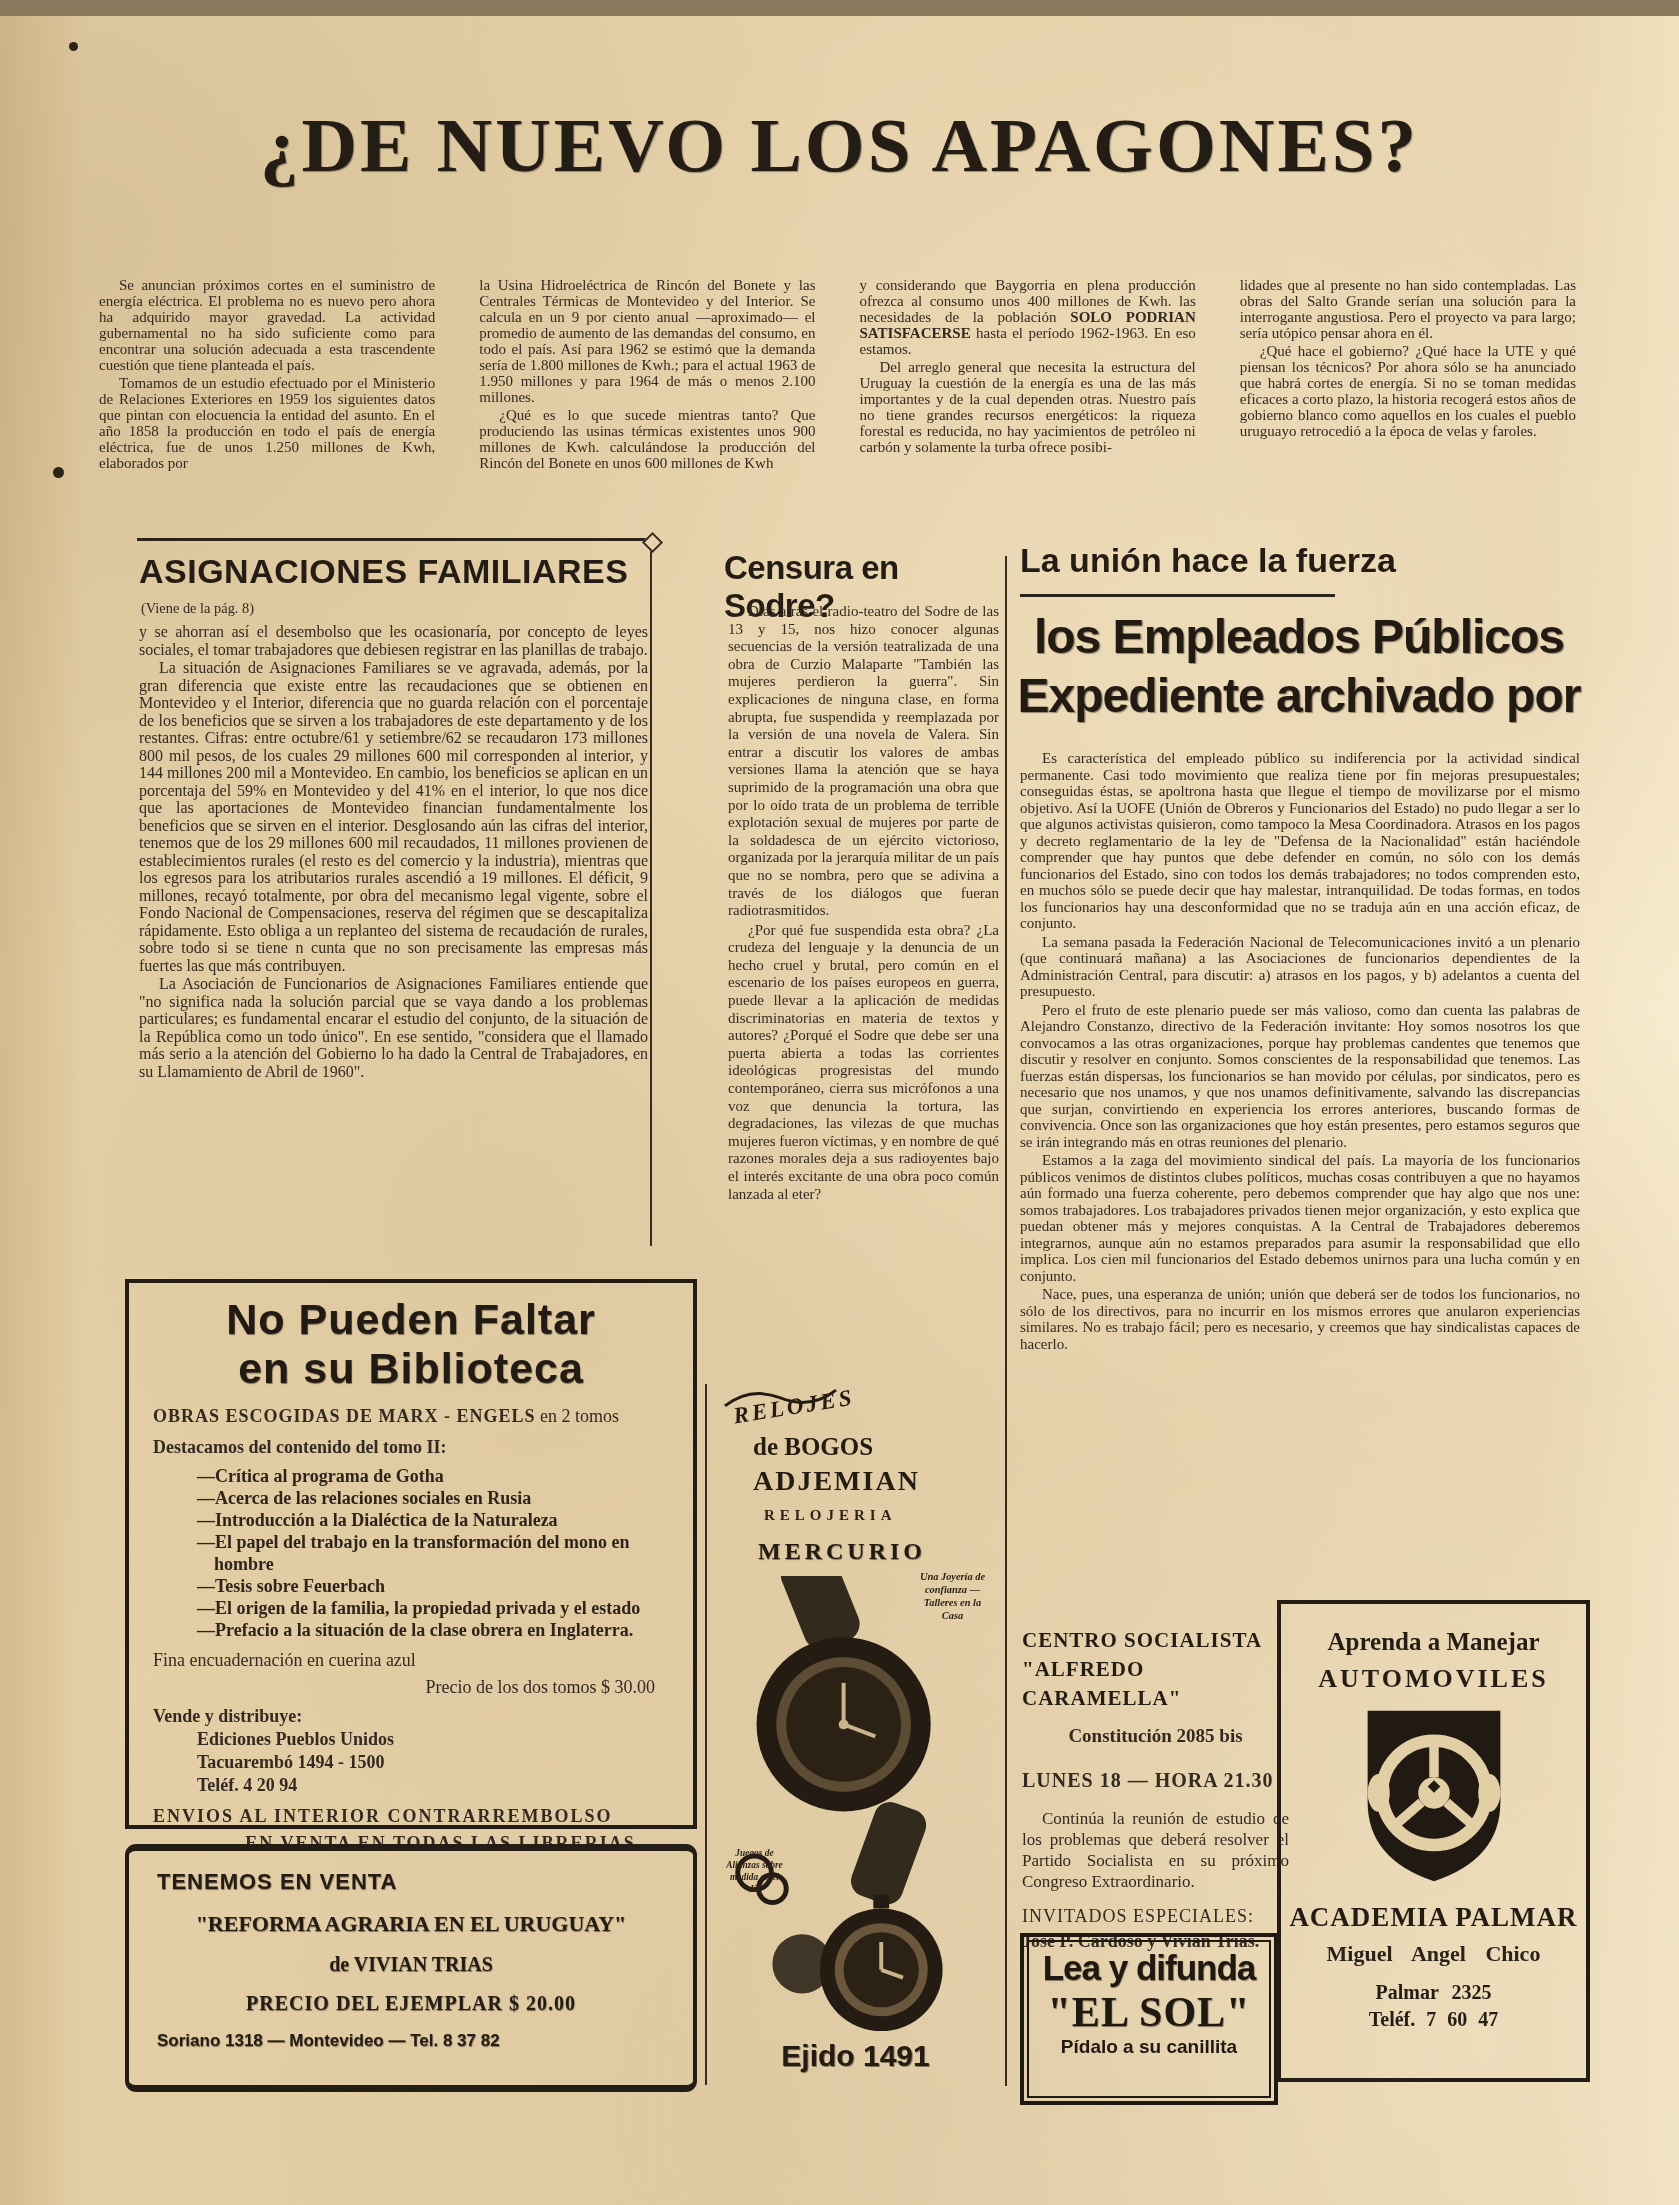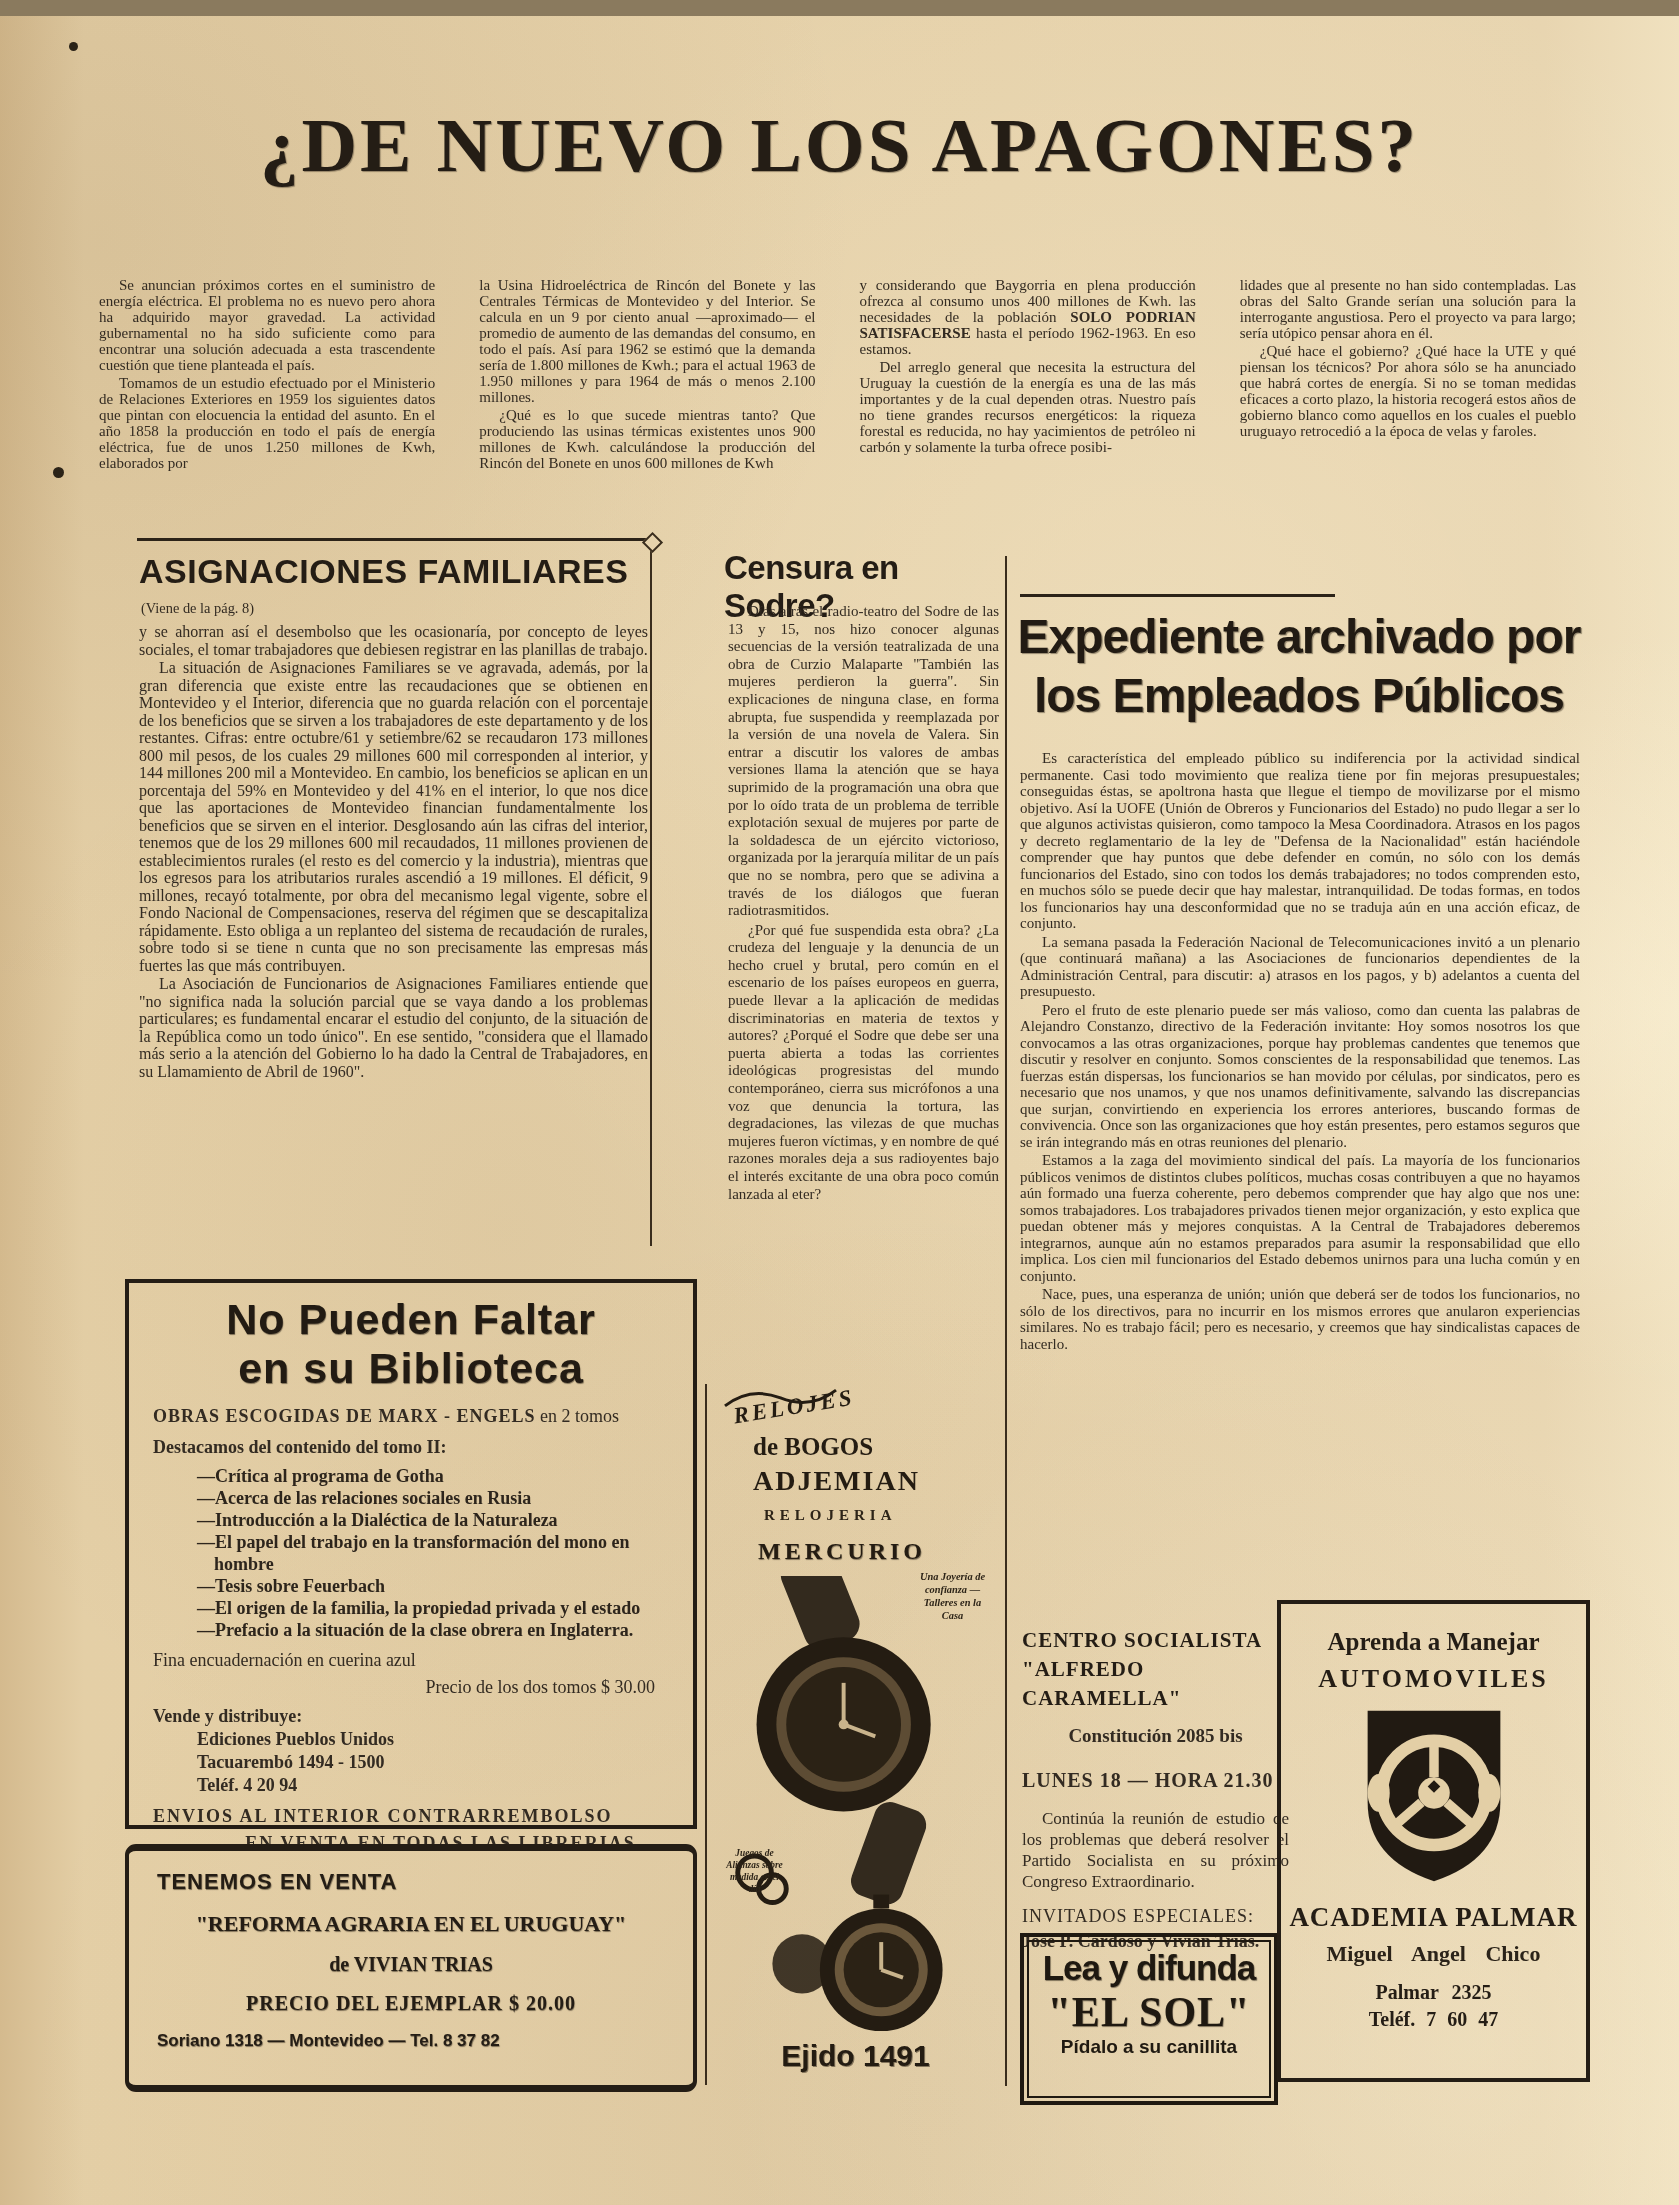--- a/index.html
+++ b/index.html
@@ -137,24 +137,25 @@
     <p class="ind">La situación de Asignaciones Familiares se ve agravada, además, por la gran diferencia que existe entre las recaudaciones que se obtienen en Montevideo y el Interior, diferencia que no guarda relación con el porcentaje de los beneficios que se sirven a los trabajadores de este departamento y de los restantes. Cifras: entre octubre/61 y setiembre/62 se recaudaron 173 millones 800 mil pesos, de los cuales 29 millones 600 mil corresponden al interior, y 144 millones 200 mil a Montevideo. En cambio, los beneficios se aplican en un porcentaja del 59% en Montevideo y del 41% en el interior, lo que nos dice que las aportaciones de Montevideo financian fundamentalmente los beneficios que se sirven en el interior. Desglosando aún las cifras del interior, tenemos que de los 29 millones 600 mil recaudados, 11 millones provienen de establecimientos rurales (el resto es del comercio y la industria), mientras que los egresos para los atributarios rurales ascendió a 19 millones. El déficit, 9 millones, recayó totalmente, por obra del mecanismo legal vigente, sobre el Fondo Nacional de Compensaciones, reserva del régimen que se descapitaliza rápidamente. Esto obliga a un replanteo del sistema de recaudación de rurales, sobre todo si se tiene n cunta que no son precisamente las empresas más fuertes las que más contribuyen.</p>
     <p class="ind">La Asociación de Funcionarios de Asignaciones Familiares entiende que "no significa nada la solución parcial que se vaya dando a los problemas particulares; es fundamental encarar el estudio del conjunto, de la situación de la República como un todo único". En ese sentido, "considera que el llamado más serio a la atención del Gobierno lo ha dado la Central de Trabajadores, en su Llamamiento de Abril de 1960".</p>
   </div>
 
   <div id="censura-title" class="abs sans">Censura en Sodre?</div>
   <div id="censura-body" class="abs just">
     <p class="ind">Días atrás el radio-teatro del Sodre de las 13 y 15, nos hizo conocer algunas secuencias de la versión teatralizada de una obra de Curzio Malaparte "También las mujeres perdieron la guerra". Sin explicaciones de ninguna clase, en forma abrupta, fue suspendida y reemplazada por la versión de una novela de Valera. Sin entrar a discutir los valores de ambas versiones llama la atención que se haya suprimido de la programación una obra que por lo oído trata de un problema de terrible explotación sexual de mujeres por parte de la soldadesca de un ejército victorioso, organizada por la jerarquía militar de un país que no se nombra, pero que se adivina a través de los diálogos que fueran radiotrasmitidos.</p>
     <p class="ind">¿Por qué fue suspendida esta obra? ¿La crudeza del lenguaje y la denuncia de un hecho cruel y brutal, pero común en el escenario de los países europeos en guerra, puede llevar a la aplicación de medidas discriminatorias en materia de textos y autores? ¿Porqué el Sodre que debe ser una puerta abierta a todas las corrientes ideológicas progresistas del mundo contemporáneo, cierra sus micrófonos a una voz que denuncia la tortura, las degradaciones, las vilezas de que muchas mujeres fueron víctimas, y en nombre de qué razones morales deja a sus radioyentes bajo el interés excitante de una obra poco común lanzada al eter?</p>
   </div>
 
+  <div id="union-kicker" class="abs sans">La unión hace la fuerza</div>
   <div class="abs hrule" style="left:1020px;top:578px;width:315px;height:3px;"></div>
   <div id="exp-headline" class="abs sans">
+    <div>los Empleados Públicos</div>
     <div>Expediente archivado por</div>
-    <div>los Empleados Públicos</div>
   </div>
   <div id="exp-body" class="abs just">
     <p>Es característica del empleado público su indiferencia por la actividad sindical permanente. Casi todo movimiento que realiza tiene por fin mejoras presupuestales; conseguidas éstas, se apoltrona hasta que llegue el tiempo de movilizarse por el mismo objetivo. Así la UOFE (Unión de Obreros y Funcionarios del Estado) no pudo llegar a ser lo que algunos activistas quisieron, como tampoco la Mesa Coordinadora. Atrasos en los pagos y decreto reglamentario de la ley de "Defensa de la Nacionalidad" están haciéndole comprender que hay puntos que debe defender en común, no sólo con los demás funcionarios del Estado, sino con todos los demás trabajadores; no todos comprenden esto, en muchos sólo se puede decir que hay malestar, intranquilidad. De todas formas, en todos los funcionarios hay una desconformidad que no se traduja aún en una acción eficaz, de conjunto.</p>
     <p>La semana pasada la Federación Nacional de Telecomunicaciones invitó a un plenario (que continuará mañana) a las Asociaciones de funcionarios dependientes de la Administración Central, para discutir: a) atrasos en los pagos, y b) adelantos a cuenta del presupuesto.</p>
     <p>Pero el fruto de este plenario puede ser más valioso, como dan cuenta las palabras de Alejandro Constanzo, directivo de la Federación invitante: Hoy somos nosotros los que convocamos a las otras organizaciones, porque hay problemas candentes que tenemos que discutir y resolver en conjunto. Somos conscientes de la responsabilidad que tenemos. Las fuerzas están dispersas, los funcionarios se han movido por células, por sindicatos, pero es necesario que nos unamos, y que nos unamos definitivamente, salvando las discrepancias que surjan, convirtiendo en experiencia los errores anteriores, buscando formas de convivencia. Once son las organizaciones que hoy están presentes, pero estamos seguros que se irán integrando más en otras reuniones del plenario.</p>
     <p>Estamos a la zaga del movimiento sindical del país. La mayoría de los funcionarios públicos venimos de distintos clubes políticos, muchas cosas contribuyen a que no hayamos aún formado una fuerza coherente, pero debemos comprender que hay algo que nos une: somos trabajadores. Los trabajadores privados tienen mejor organización, y esto explica que puedan obtener más y mejores conquistas. A la Central de Trabajadores deberemos integrarnos, aunque aún no estamos preparados para asumir la responsabilidad que ello implica. Los cien mil funcionarios del Estado debemos unirnos para una lucha común y en conjunto.</p>
     <p>Nace, pues, una esperanza de unión; unión que deberá ser de todos los funcionarios, no sólo de los directivos, para no incurrir en los mismos errores que anularon experiencias similares. No es trabajo fácil; pero es necesario, y creemos que hay sindicalistas capaces de hacerlo.</p>
   </div>
 
   <div id="biblio-box" class="abs adbox">

